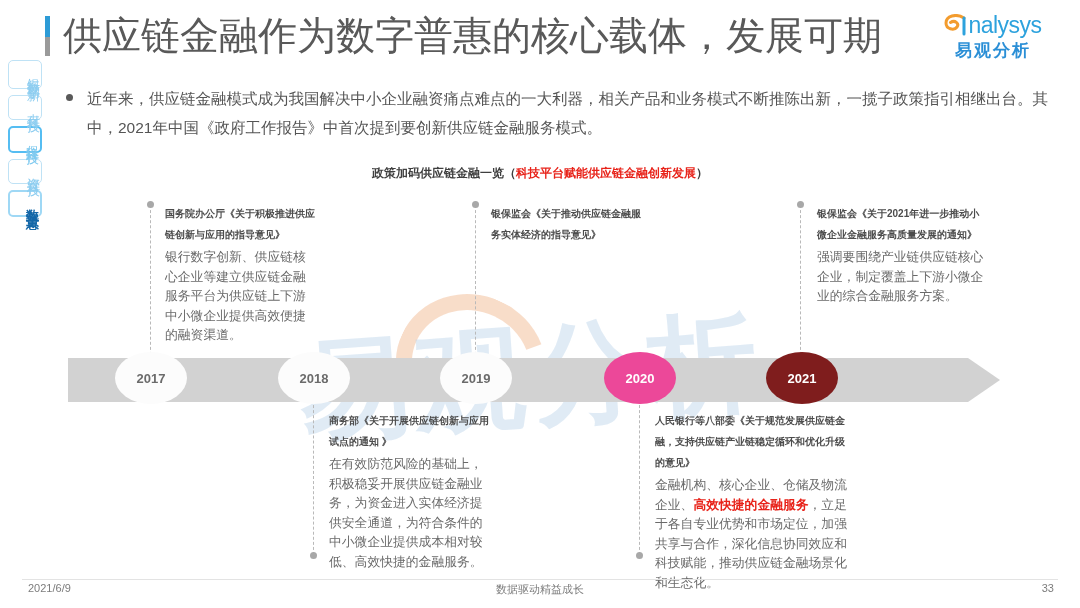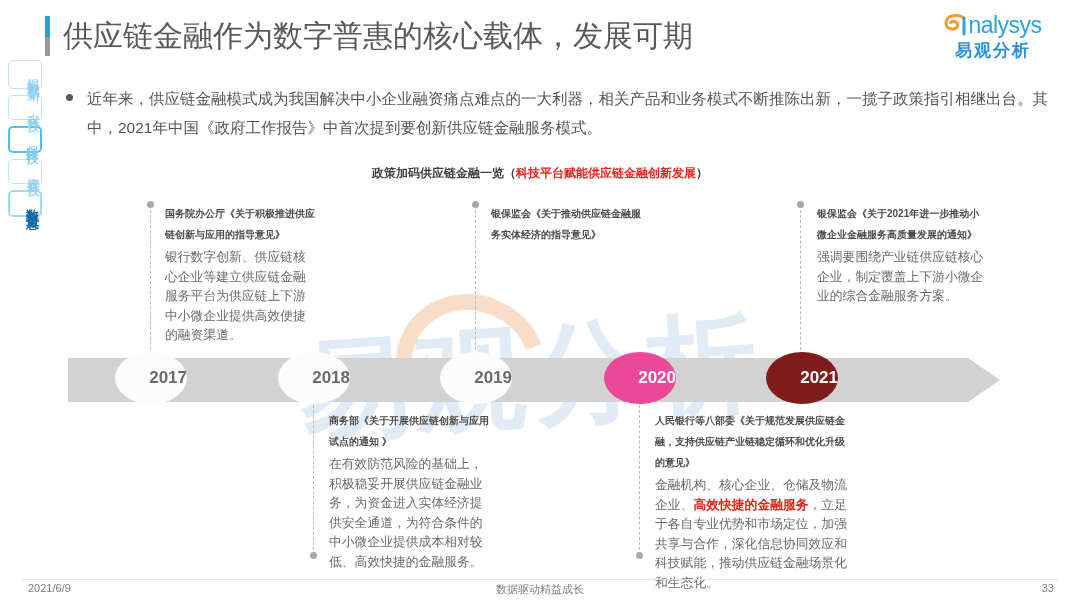--- a/index.html
+++ b/index.html
@@ -22,21 +22,21 @@
   .wm-orange{
     position:absolute;left:395px;top:295px;width:120px;height:110px;
     border:16px solid #f0b48a;border-radius:50%;opacity:.45;
     border-right-color:transparent;border-bottom-color:transparent;
     transform:rotate(25deg);pointer-events:none;
   }
 
   
   .title-wrap{position:absolute;left:45px;top:16px;display:flex;align-items:stretch;}
   .title-bar{width:5px;margin-right:13px;background:linear-gradient(#2d9bd6 0 52%,#9a9a9a 52% 100%);}
-  .title-text{font-size:30px;line-height:40px;color:#595959;white-space:nowrap;font-weight:400;}
+  .title-text{font-size:39px;line-height:40px;color:#595959;white-space:nowrap;font-weight:400;}
 
   .logo{position:absolute;right:22px;top:12px;text-align:center;width:130px;}
   .logo-row{display:flex;align-items:center;justify-content:center;height:26px;}
   .logo-word{font-size:23px;color:#2da2dd;letter-spacing:-.5px;line-height:23px;}
   .logo-cn{font-size:17px;color:#2b8fd6;letter-spacing:2px;margin-top:1px;font-weight:bold;}
 
   
   .sidebar{position:absolute;left:8px;top:60px;width:36px;}
   .side-tab{
     width:34px;border:1.5px solid #bfe2f5;border-radius:5px;
@@ -55,21 +55,21 @@
 
   
   .chart-title{position:absolute;left:0;right:0;top:165px;text-align:center;font-size:12px;font-weight:bold;color:#3f3f3f;}
   .chart-title .red{color:#e8231a;}
 
   
   .band{position:absolute;left:68px;top:358px;width:932px;height:44px;}
   .band-rect{position:absolute;left:0;top:0;width:900px;height:44px;background:#d2d2d2;}
   .band-arrow{position:absolute;left:900px;top:0;width:0;height:0;border-left:32px solid #d2d2d2;border-top:22px solid transparent;border-bottom:22px solid transparent;}
 
-  .node{position:absolute;width:72px;height:52px;border-radius:50%;display:flex;align-items:center;justify-content:flex-end;font-size:17px;font-weight:bold;}
+  .node{position:absolute;width:72px;height:52px;border-radius:50%;display:flex;align-items:center;justify-content:center;font-size:13px;font-weight:bold;}
   .node.light{background:#fcfcfc;color:#6b6b6b;}
   .node.blue{background:#ec4899;color:#ffffff;}
   .node.red{background:#7f1d1d;color:#ffffff;}
 
   
   .conn{position:absolute;border-left:1.5px dashed #b9b9b9;}
   .conn-dot{position:absolute;width:7px;height:7px;border-radius:50%;background:#a8a8a8;margin-left:-3.7px;}
 
   
   .card{position:absolute;}

